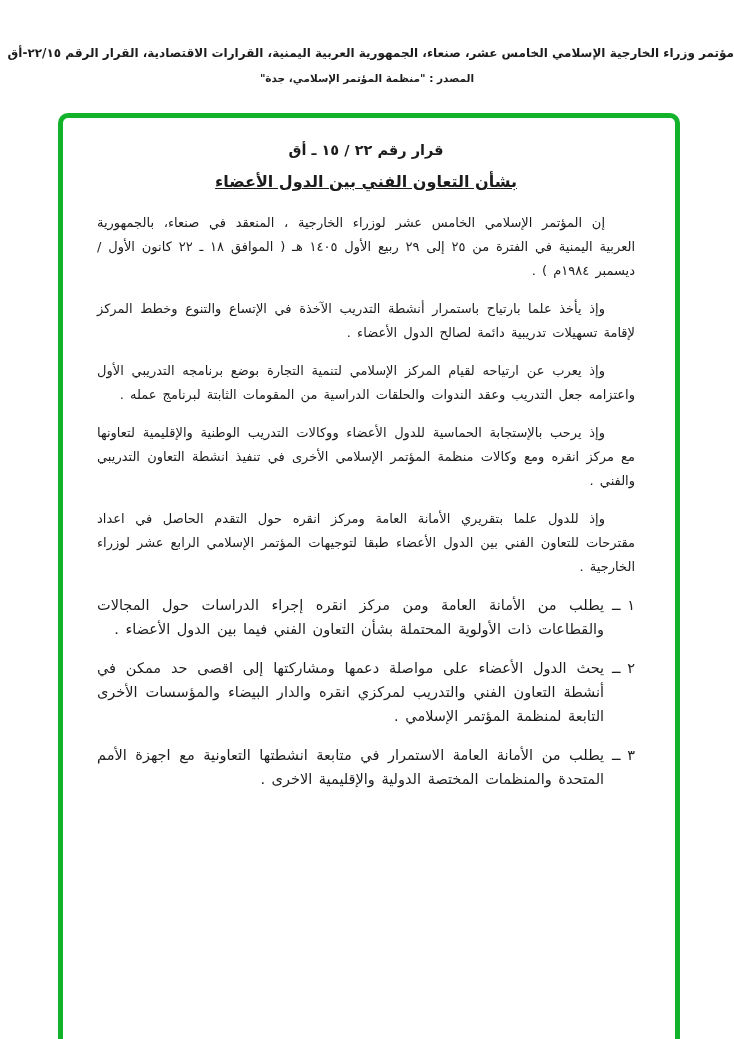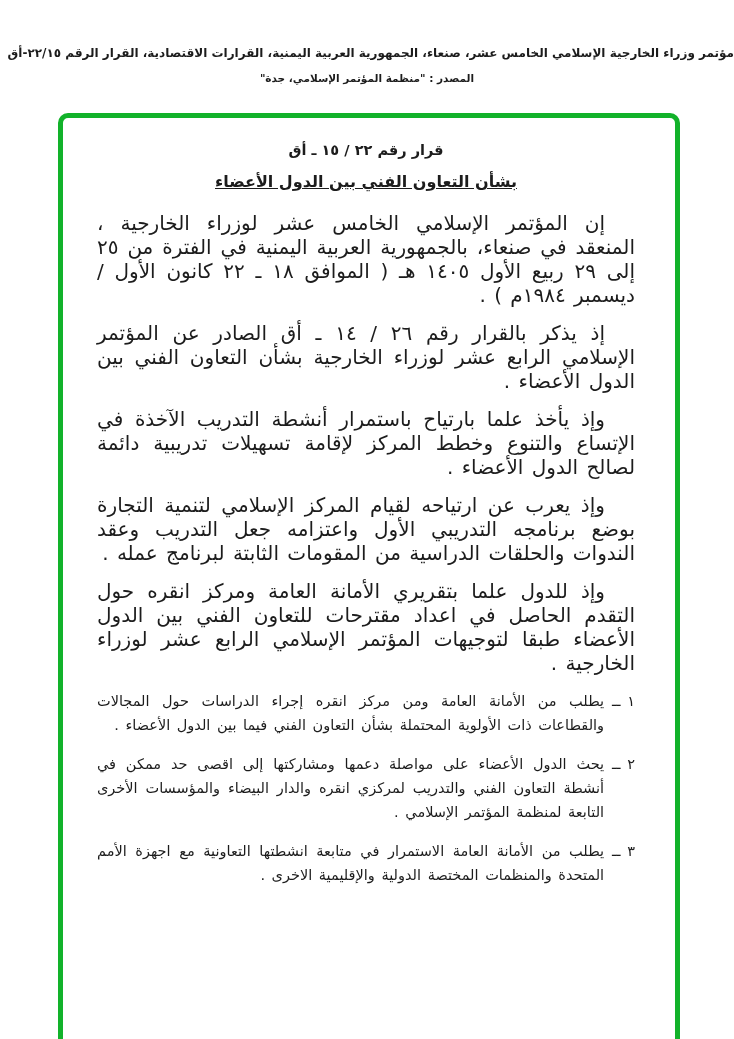--- a/index.html
+++ b/index.html
@@ -44,21 +44,21 @@
     font-size:14.5px; font-weight:bold;
     margin:4px 0 14px 0;
   }
   .decree-subject {
     text-align:center;
     font-size:16px; font-weight:bold;
     margin:0 0 20px 0;
     text-decoration:underline;
   }
   p.preamble {
-    font-size:20px;
+    font-size:13px;
     line-height:24px;
     text-align:justify;
     text-indent:30px;
     word-spacing:2px;
     margin:0 0 14px 0;
   }
   .item {
     display:flex;
     font-size:14.5px;
     line-height:24px;
@@ -91,23 +91,23 @@
 <div class="page-header">مؤتمر وزراء الخارجية الإسلامي الخامس عشر، صنعاء، الجمهورية العربية اليمنية، القرارات الاقتصادية، القرار الرقم ٢٢/١٥-أق</div>
 <div class="source-line">المصدر :  "منظمة المؤتمر الإسلامي، جدة"</div>
 
 <div class="decree-box">
   <div class="decree-content">
 
     <div class="decree-title">قرار رقم ٢٢ / ١٥ ـ أق</div>
     <div class="decree-subject">بشأن التعاون الفني بين الدول الأعضاء</div>
 
     <p class="preamble">إن المؤتمر الإسلامي الخامس عشر لوزراء الخارجية ، المنعقد في صنعاء، بالجمهورية العربية اليمنية في الفترة من ٢٥ إلى ٢٩ ربيع الأول ١٤٠٥ هـ ( الموافق ١٨ ـ ٢٢ كانون الأول / ديسمبر ١٩٨٤م ) .</p>
-    <p class="preamble">إذ يذكر بالقرار رقم ٢٦ / ١٤ ـ أق الصادر عن المؤتمر الإسلامي الرابع عشر لوزراء الخارجية بشأن التعاون الفني بين الدول الأعضاء .</p>
     <p class="preamble">وإذ يأخذ علما بارتياح باستمرار أنشطة التدريب الآخذة في الإتساع والتنوع وخطط المركز لإقامة تسهيلات تدريبية دائمة لصالح الدول الأعضاء .</p>
     <p class="preamble">وإذ يعرب عن ارتياحه لقيام المركز الإسلامي لتنمية التجارة بوضع برنامجه التدريبي الأول واعتزامه جعل التدريب وعقد الندوات والحلقات الدراسية من المقومات الثابتة لبرنامج عمله .</p>
+    <p class="preamble">وإذ يرحب بالإستجابة الحماسية للدول الأعضاء ووكالات التدريب الوطنية والإقليمية لتعاونها مع مركز انقره ومع وكالات منظمة المؤتمر الإسلامي الأخرى في تنفيذ انشطة التعاون التدريبي والفني .</p>
     <p class="preamble">وإذ للدول علما بتقريري الأمانة العامة ومركز انقره حول التقدم الحاصل في اعداد مقترحات للتعاون الفني بين الدول الأعضاء طبقا لتوجيهات المؤتمر الإسلامي الرابع عشر لوزراء الخارجية .</p>
 
     <div class="item">
       <span class="item-number">١ ــ</span>
       <span class="item-text">يطلب من الأمانة العامة ومن مركز انقره إجراء الدراسات حول المجالات والقطاعات ذات الأولوية المحتملة بشأن التعاون الفني فيما بين الدول الأعضاء .</span>
     </div>
     <div class="item">
       <span class="item-number">٢ ــ</span>
       <span class="item-text">يحث الدول الأعضاء على مواصلة دعمها ومشاركتها إلى اقصى حد ممكن في أنشطة التعاون الفني والتدريب لمركزي انقره والدار البيضاء والمؤسسات الأخرى التابعة لمنظمة المؤتمر الإسلامي .</span>
     </div>

